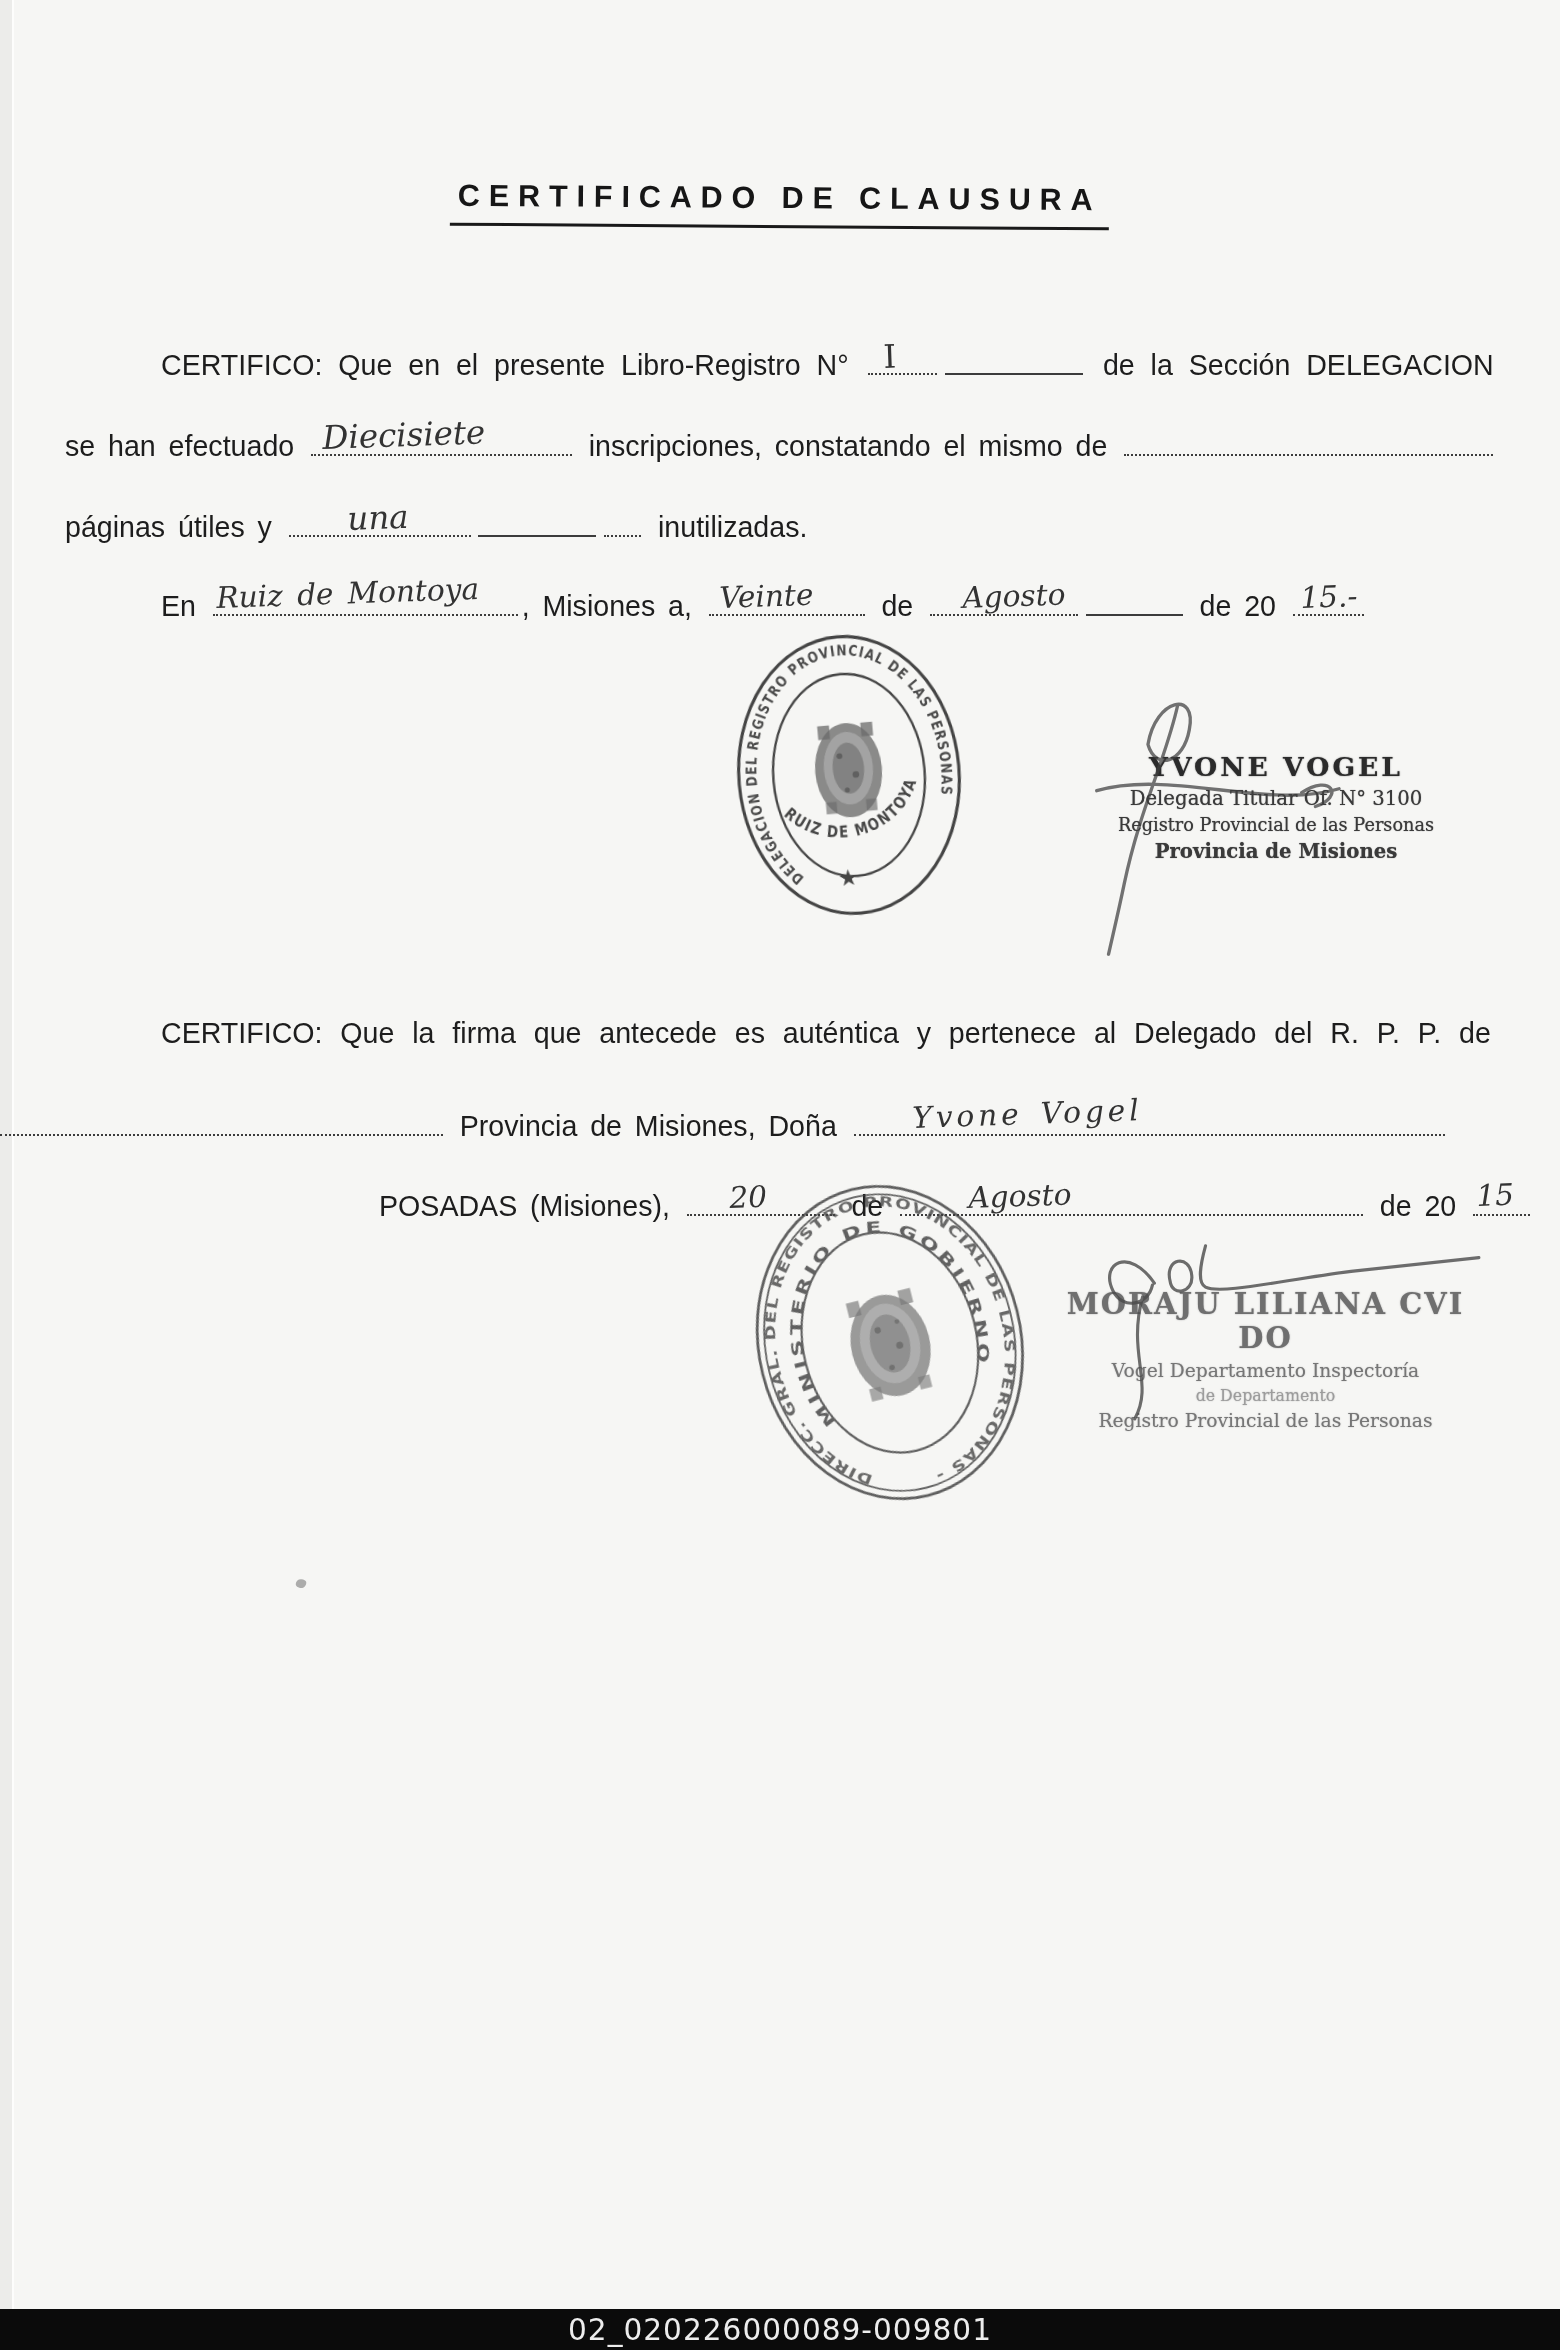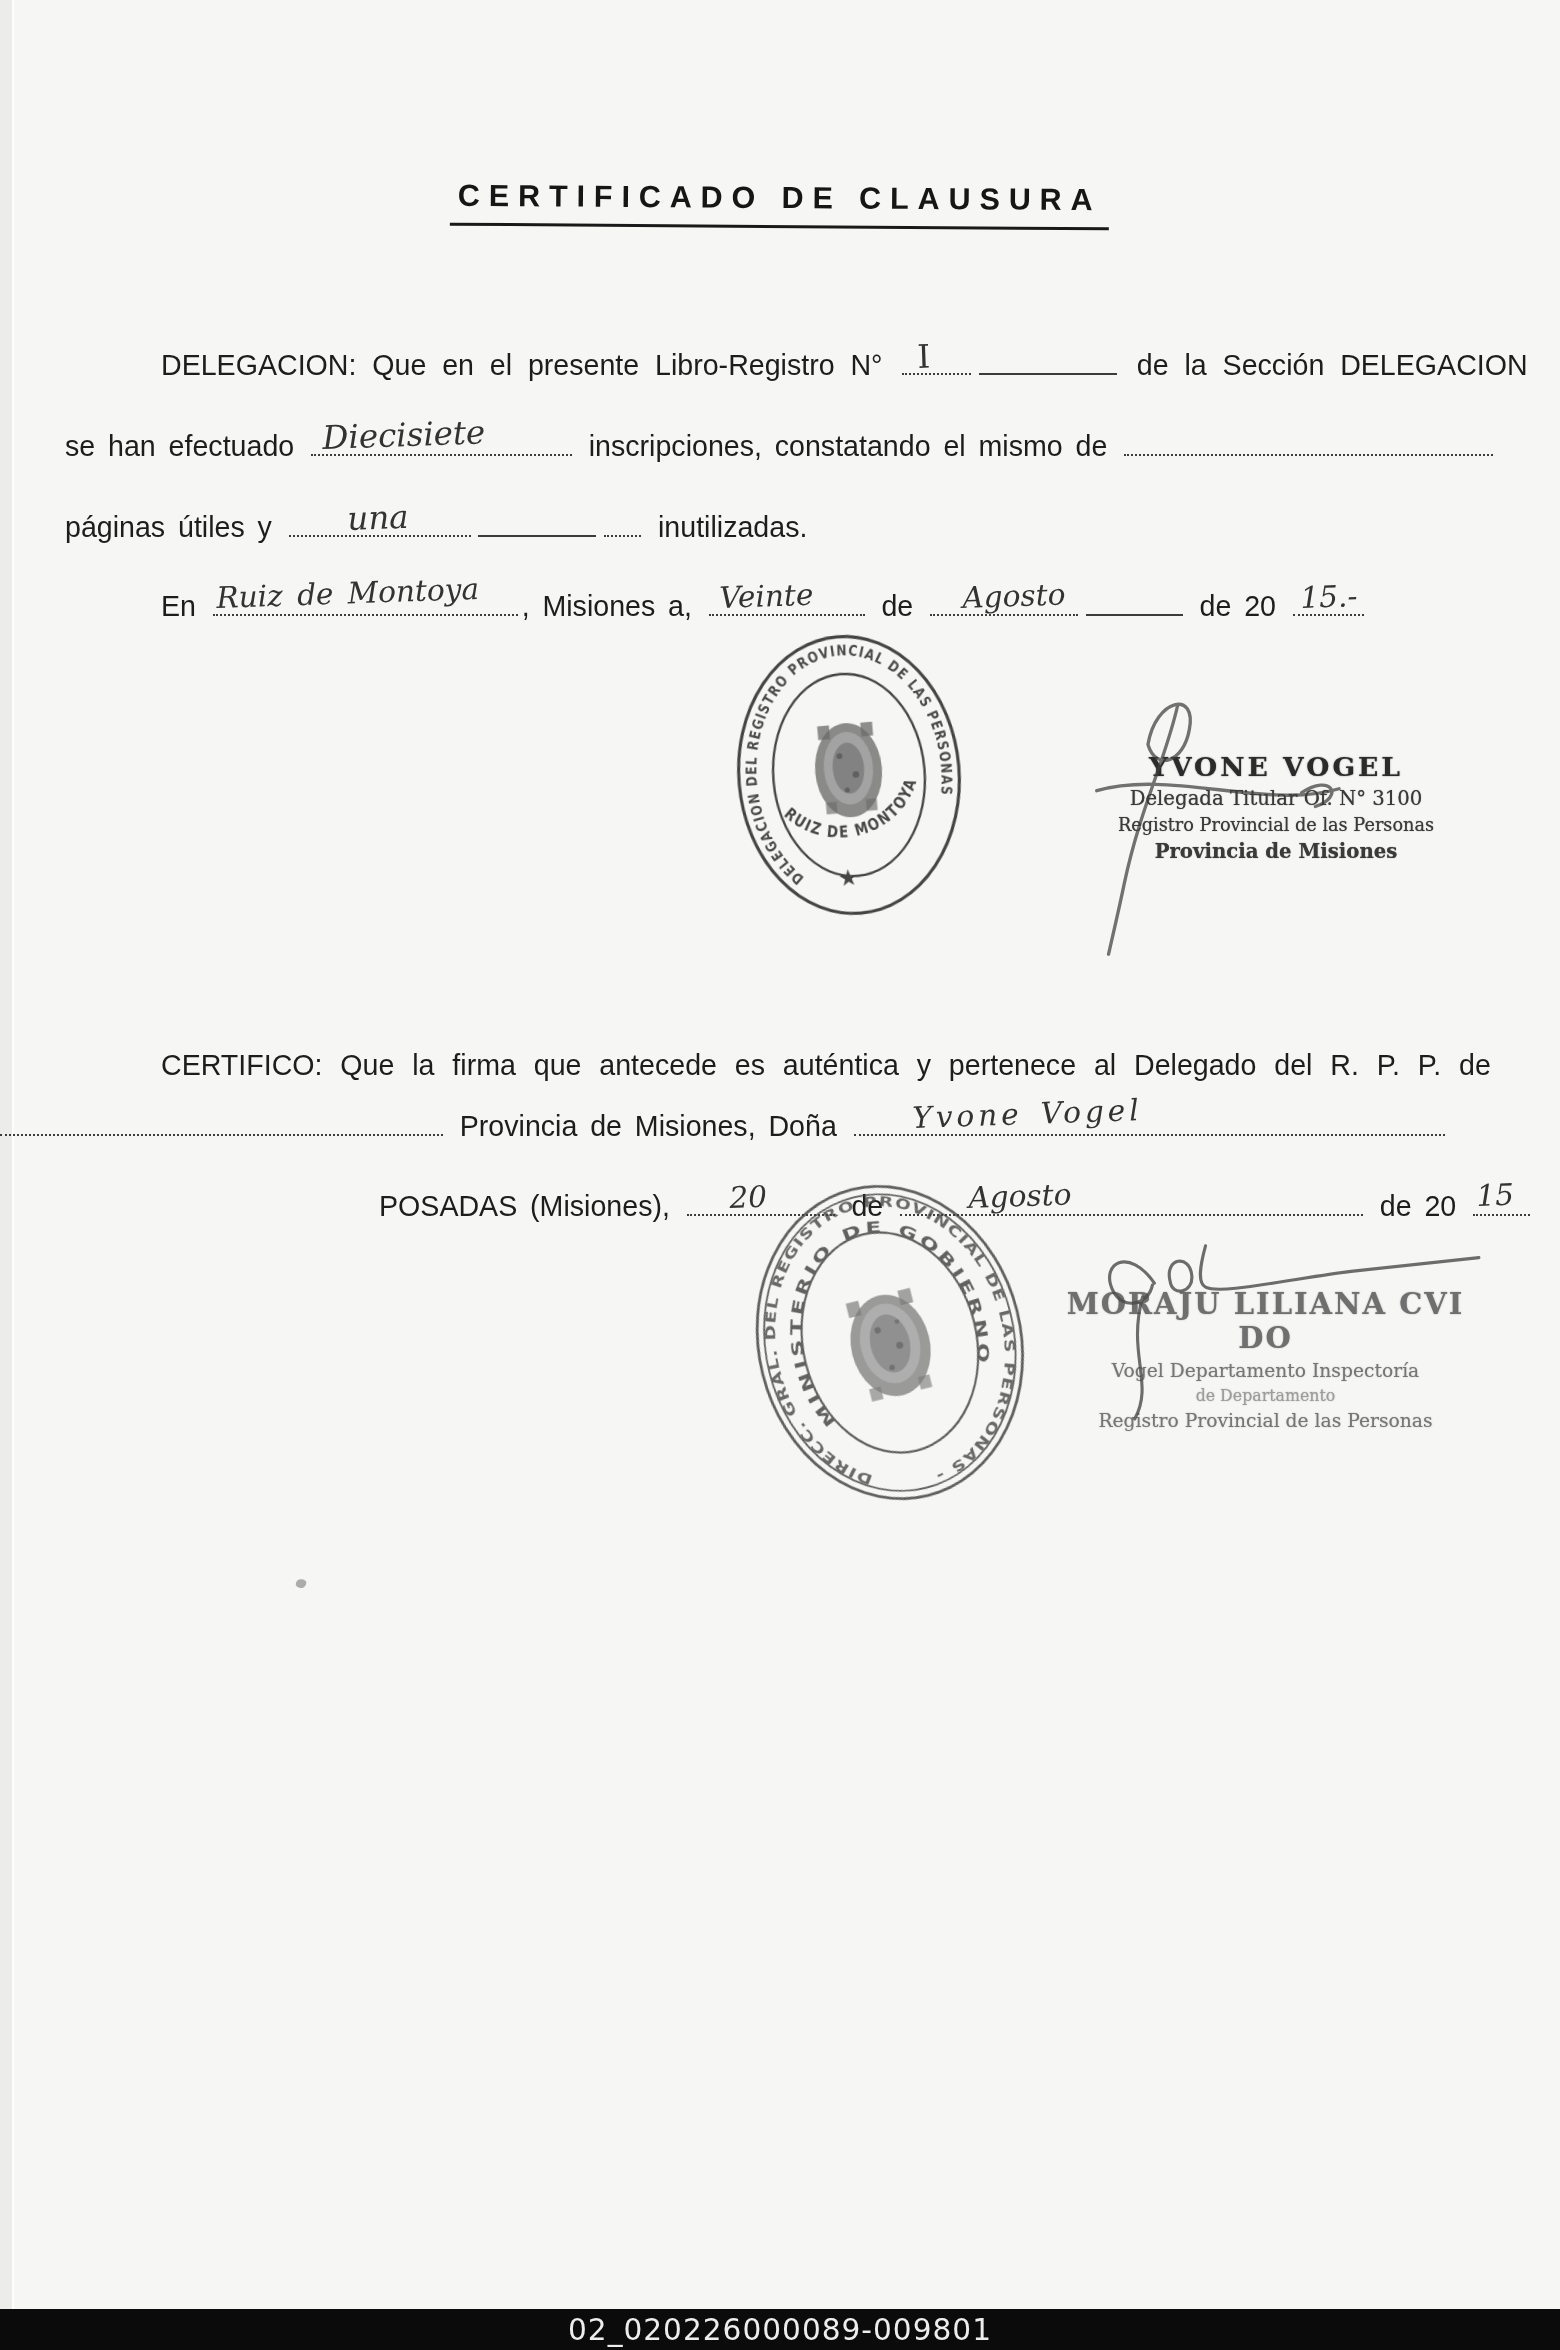--- a/index.html
+++ b/index.html
@@ -52,21 +52,21 @@
 
 <div class="page">
 
   <div class="edge-strip"></div>
 
   <div class="title-wrap">
     <span class="title">CERTIFICADO DE CLAUSURA</span>
   </div>
 
   <div class="line ws8" style="left:161px;top:344px;">
-    <span>DELEGACION: Que en el presente Libro-Registro N°</span>
+    <span>CERTIFICO: Que en el presente Libro-Registro N°</span>
     <span class="fill" style="width:69px;">
       <span class="hw" style="left:15.8px;font-style:normal;font-family:'DejaVu Serif',serif;">I</span>
     </span><span class="fill solid" style="width:138px;"></span>
     <span>de la Sección DELEGACION</span>
   </div>
 
   <div class="line ws5" style="left:65px;top:425px;">
     <span>se han efectuado</span>
     <span class="fill" style="width:261px;">
       <span class="hw">Diecisiete</span>
@@ -137,21 +137,21 @@
         <path d="M 18 102 C 92 80 192 122 264 100"></path>
         <path d="M 226 104 C 256 84 270 108 240 118"></path>
       </g>
     </svg>
     <div class="stamp-name">YVONE VOGEL</div>
     <div class="stamp-line">Delegada Titular Of. N° 3100</div>
     <div class="stamp-line" style="font-size:17.7px;">Registro Provincial de las Personas</div>
     <div class="stamp-line b">Provincia de Misiones</div>
   </div>
 
-  <div class="line" style="left:161px;top:1048px;word-spacing:9.9px;">
+  <div class="line" style="left:161px;top:1016px;word-spacing:9.9px;">
     <span>CERTIFICO: Que la firma que antecede es auténtica y pertenece al Delegado del R. P. P. de</span>
   </div>
 
   <div class="line ws5" style="left:0px;top:1105px;">
     <span class="fill" style="width:443px;margin-left:0;"></span>
     <span>Provincia de Misiones, Doña</span>
     <span class="fill" style="width:591px;">
       <span class="hw small" style="left:59px;letter-spacing:3.9px;">Yvone Vogel</span>
     </span>
   </div>

